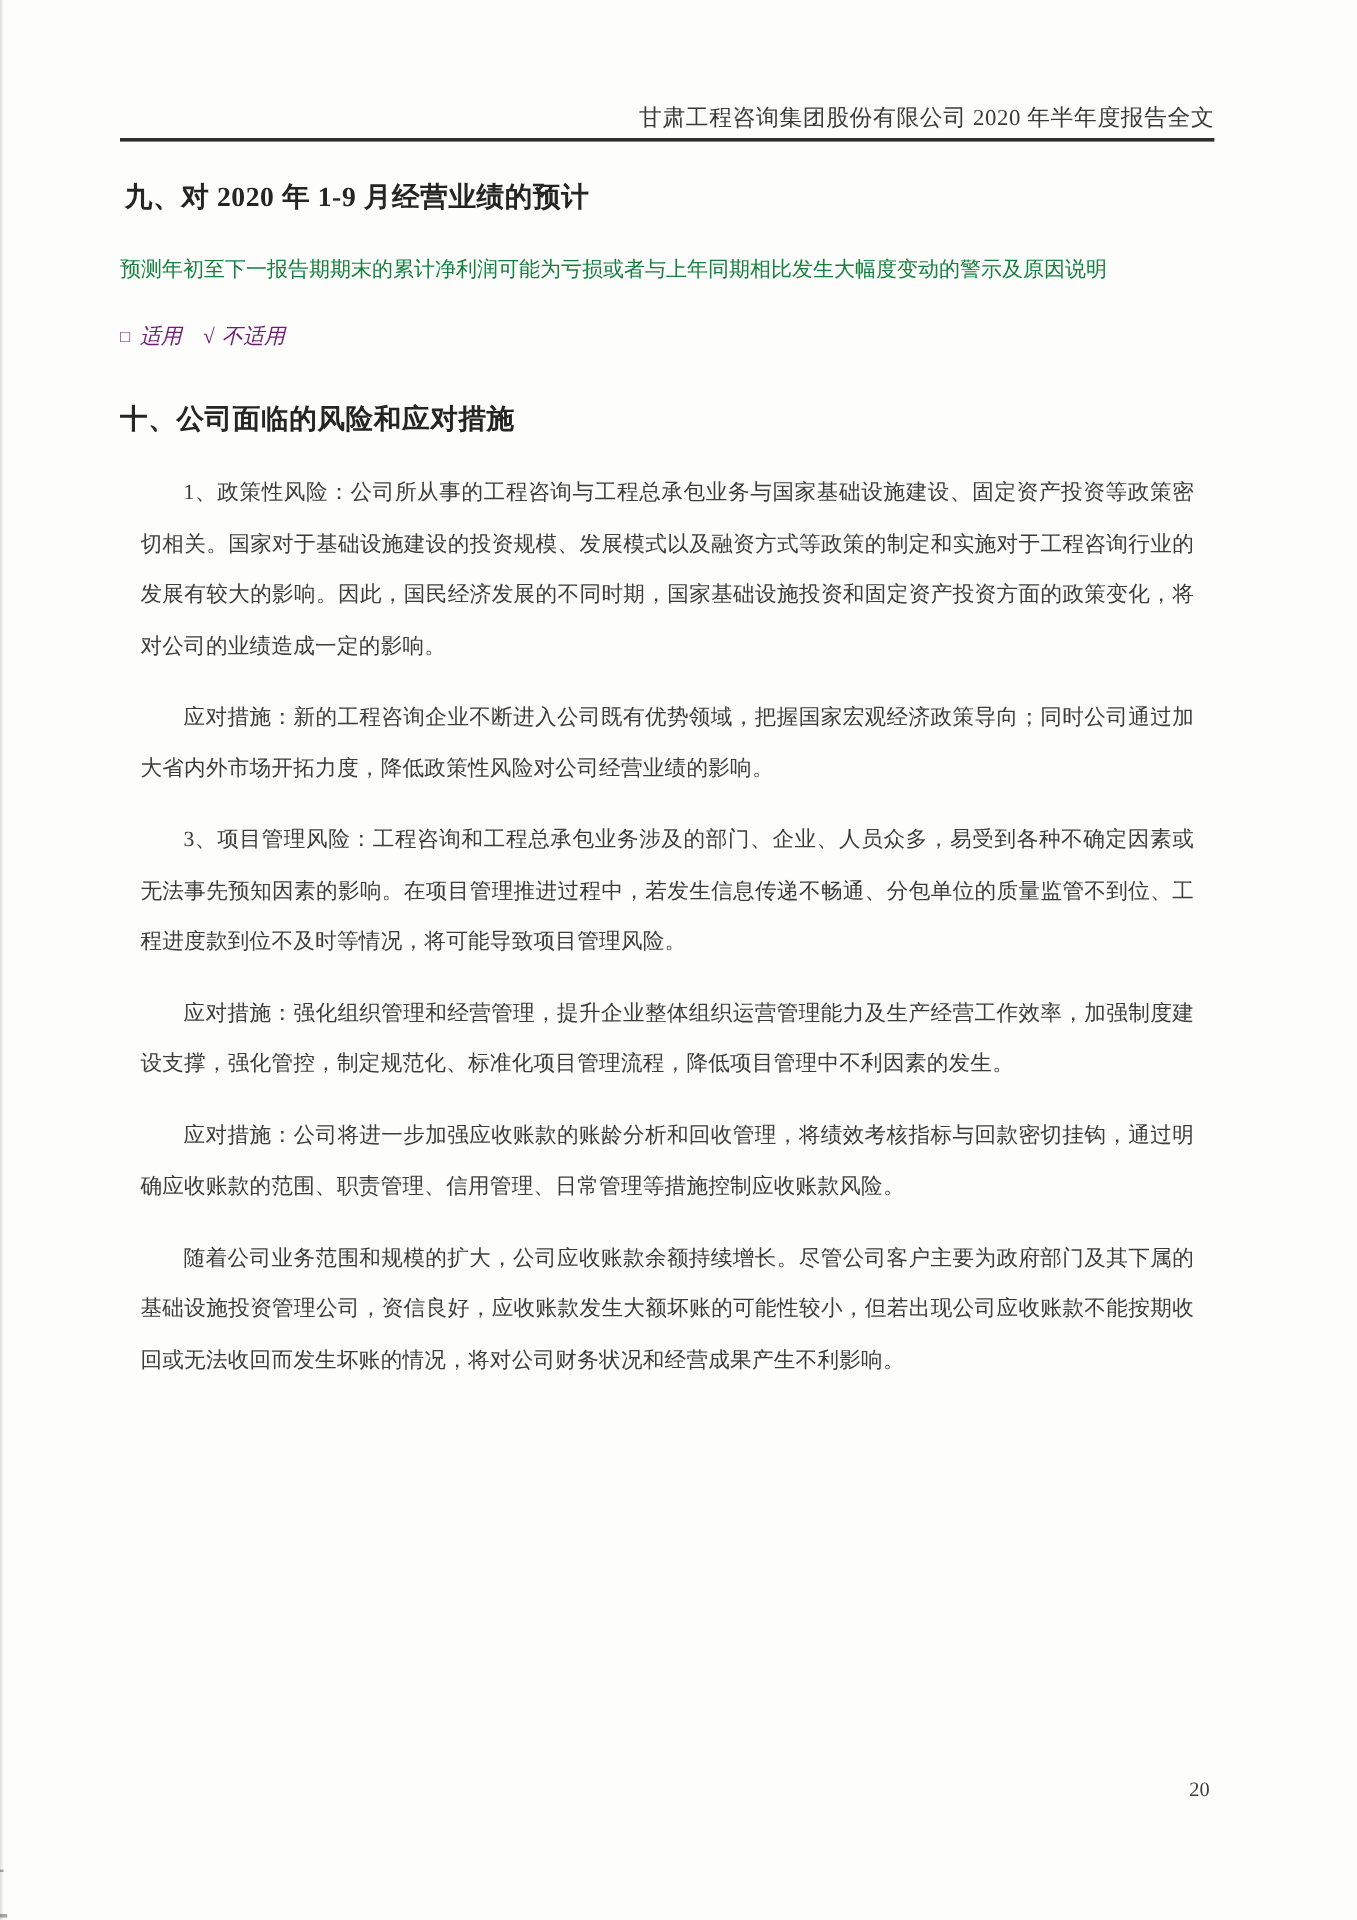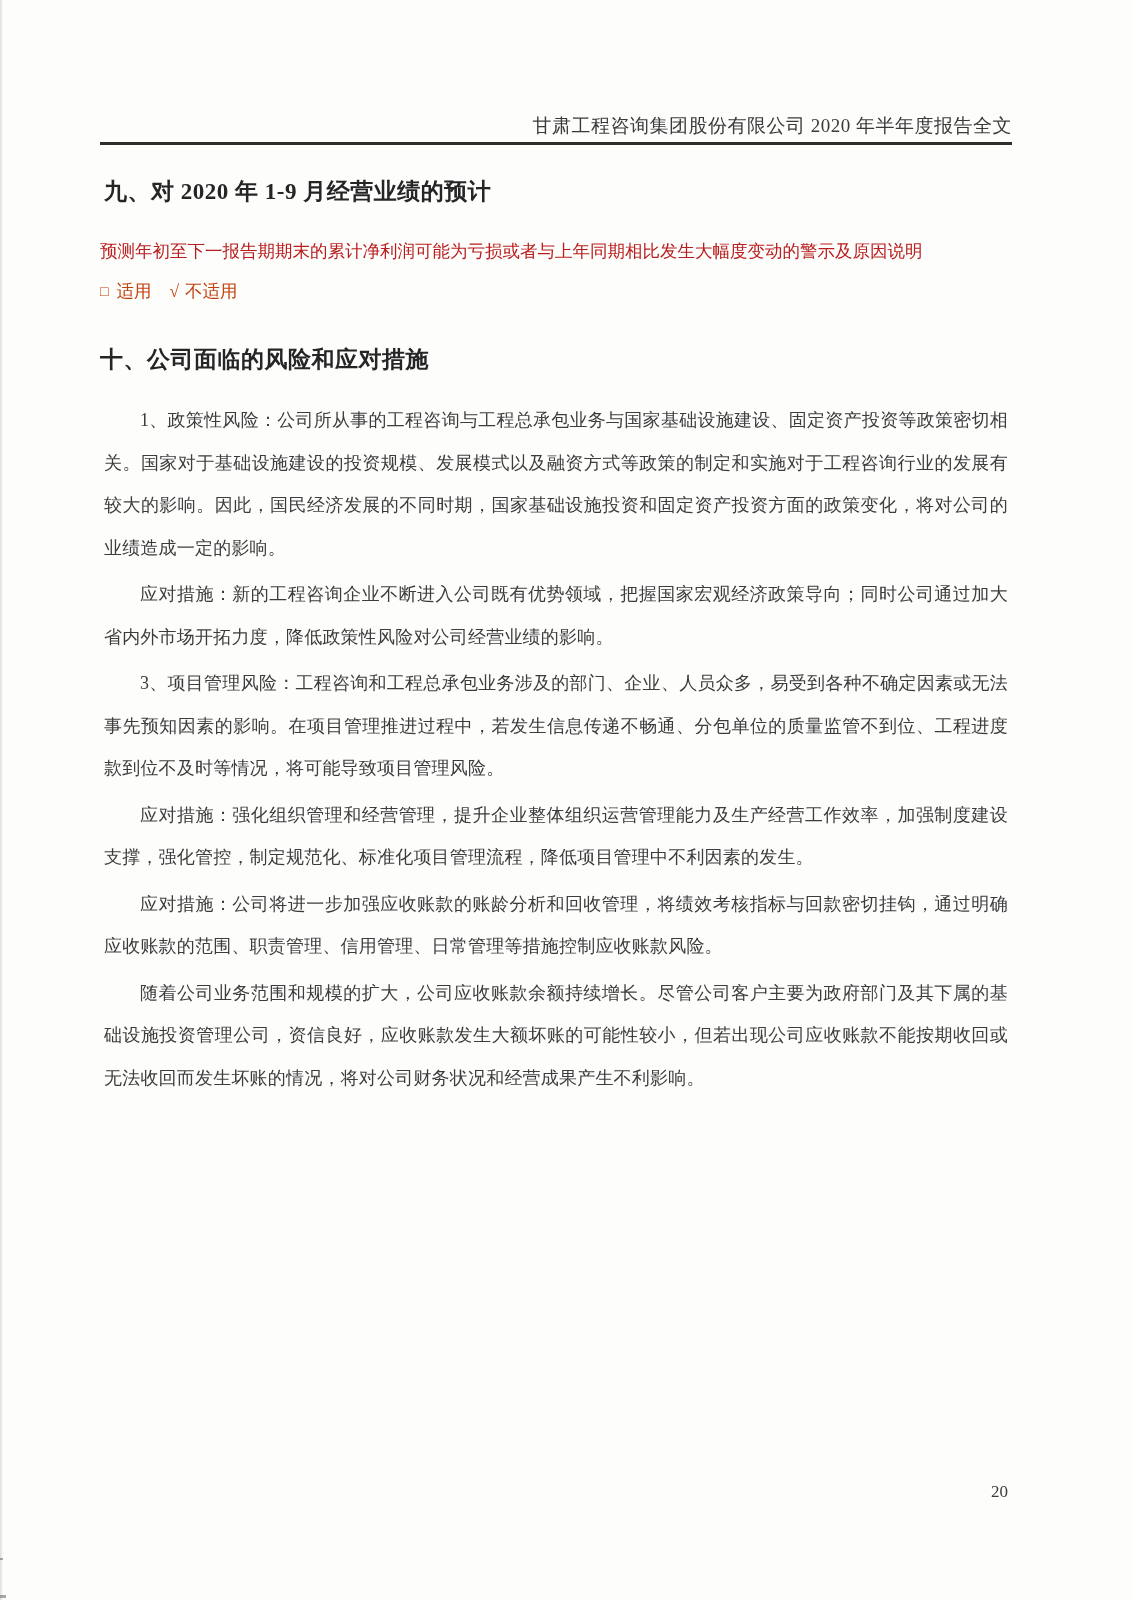--- a/index.html
+++ b/index.html
@@ -21,21 +21,21 @@
   .page::before {
     content: "";
     position: absolute;
     left: 0; top: 0; bottom: 0;
     width: 3px;
     background: linear-gradient(to right, rgba(120,120,120,0.25), rgba(255,255,255,0));
   }
   .content {
     position: relative;
     box-sizing: border-box;
-    padding: 115px 119px 0 100px;
+    padding: 88px 119px 0 100px;
   }
   .running-header {
     text-align: right;
     font-size: 19px;
     line-height: 22px;
     color: #3a3a3a;
     letter-spacing: 0.5px;
   }
   .header-rule {
     margin-top: 5px;
@@ -51,42 +51,43 @@
     color: #252525;
     letter-spacing: 0.5px;
   }
   h1.sec-title-2 {
     margin: 40px 0 12px 0;
   }
   .intro-para {
     margin: 32px 0 0 0;
     font-size: 17.5px;
     line-height: 24px;
-    color: #b91c1c;
+    color: #15803d;
   }
   .check-line {
-    margin: 16px 0 0 0;
+    margin: 32px 0 0 0;
     font-size: 17.5px;
     line-height: 24px;
-    color: #c2410c;
+    color: #701a75;
+    font-style: italic;
   }
   .check-line .box {
     display: inline-block;
     font-size: 14px;
     transform: translateY(-1px);
     margin-right: 8px;
   }
   .check-line .tick {
     margin: 0 6px 0 18px;
   }
   .body-block {
     margin-top: 24px;
   }
   .body-block p {
-    margin: 4px;
+    margin: 17px;
     font-size: 18px;
     line-height: 42.5px;
     text-align: justify;
     text-indent: 2em;
     color: #3c3c3c;
     letter-spacing: 0.2px;
   }
   .page-number {
     position: absolute;
     right: 123px;

